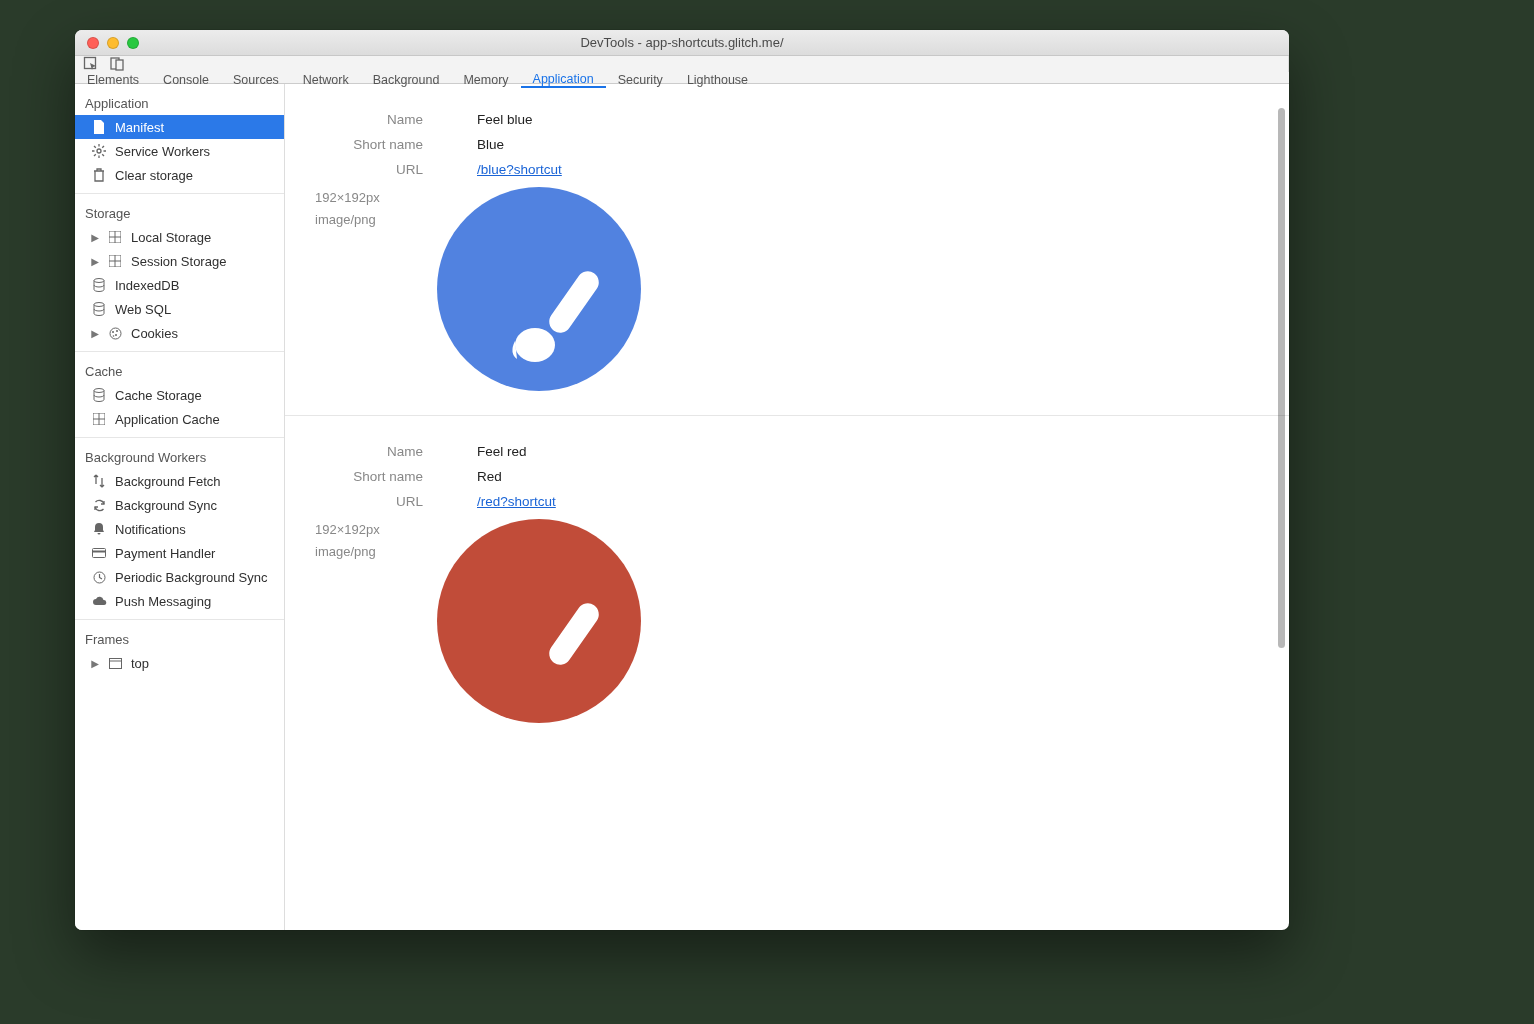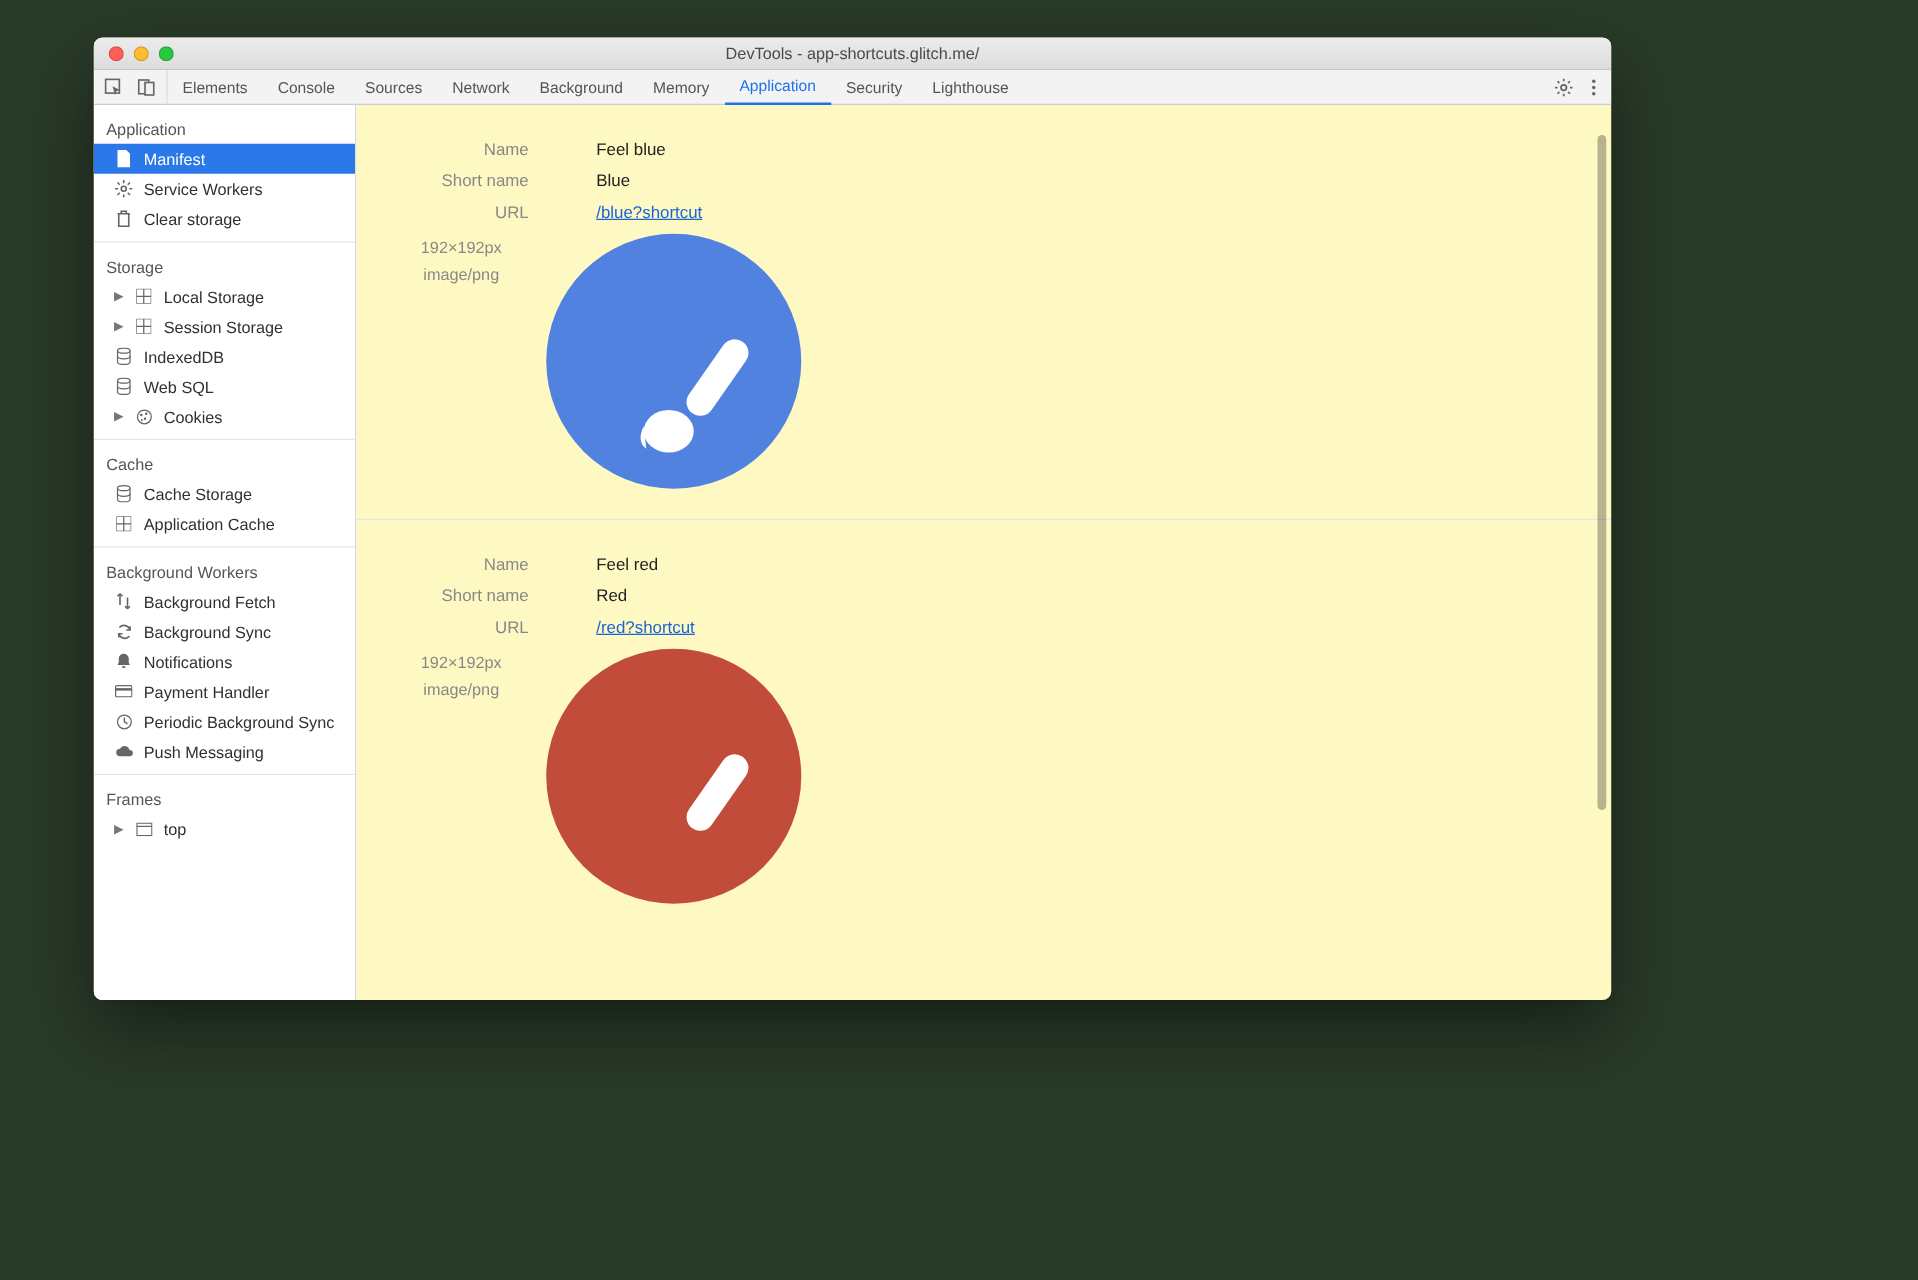--- a/index.html
+++ b/index.html
@@ -9,22 +9,22 @@
     width: 1534px;
     height: 1024px;
     position: relative;
     overflow: hidden;
   }
   .window {
     position: absolute;
     left: 75px;
     top: 30px;
     width: 1214px;
-    height: 770px;
-    background: #fef9c3;
+    height: 900px;
+    background: #ffffff;
     border-radius: 7px;
     box-shadow: 0 25px 60px rgba(0,0,0,0.45), 0 0 0 1px rgba(0,0,0,0.08);
     overflow: hidden;
     display: flex;
     flex-direction: column;
   }
   .titlebar {
     height: 26px;
     background: linear-gradient(#ececec,#dcdcdc);
     border-bottom: 1px solid #c7c7c7;
@@ -37,20 +37,21 @@
   .tl.r{background:#ff5f57;} .tl.y{background:#febc2e;} .tl.g{background:#28c840;}
   .titletext { position:absolute; left:0; right:0; text-align:center; font-size:13px; color:#4a4a4a; }
   .tabbar {
     height: 28px;
     background: #f3f3f3;
     border-bottom: 1px solid #ccc;
     display:flex;
     align-items:stretch;
     font-size:12.5px;
     color:#555;
+    flex-direction:column;
   }
   .tabbar .iconbox { display:flex; align-items:center; padding:0 8px; gap:10px; border-right:1px solid #ddd;}
   .tabbar .tabs { display:flex; }
   .tab { padding:0 12px; display:flex; align-items:center; cursor:default; color:#555;}
   .tab.active { color:#1a73e8; border-bottom:2px solid #1a73e8; margin-bottom:-1px;}
   .tabbar .spacer{flex:1;}
   .tabbar .right{display:flex;align-items:center;gap:14px;padding:0 12px;color:#666;}
   .body { flex:1; display:flex; min-height:0;}
   .sidebar {
     width: 210px;
@@ -78,21 +79,21 @@
     overflow-y:auto;
     position:relative;
   }
   .section { padding:18px 30px 24px 30px; border-bottom:1px solid #e6e6e6;}
   .section h3{font-size:14px; font-weight:700; color:#222; margin-bottom:18px;}
   .row { display:flex; margin:10px 0; font-size:13.5px;gap:40px;}
   .row .label{ width:122px; text-align:right; color:#888; padding-right:14px;}
   .row .value{ color:#222;}
   .row .value a{ color:#1a64d6; }
   .iconrow{ display:flex; align-items:flex-start; margin-top:8px;}
-  .iconmeta{ width:122px; text-align:center; color:#888; font-size:13px; padding-right:14px; line-height:1.7;}
+  .iconmeta{ width:122px; text-align:left; color:#888; font-size:13px; padding-right:14px; line-height:1.7;}
   .bigicon{ width:204px; height:204px; border-radius:50%; position:relative; overflow:hidden;}
   .bigicon.blue{background:#5182e0;}
   .bigicon.red{background:#c14c39;}
   .brush{position:absolute; right:28px; bottom:22px;}
   .scrolltrack{position:absolute; right:2px; top:4px; bottom:4px; width:14px;}
   .scrollthumb{position:absolute; right:2px; top:20px; width:7px; height:540px; background:rgba(0,0,0,0.28); border-radius:4px;}
   svg{display:block;}
 </style>
 </head>
 <body>

